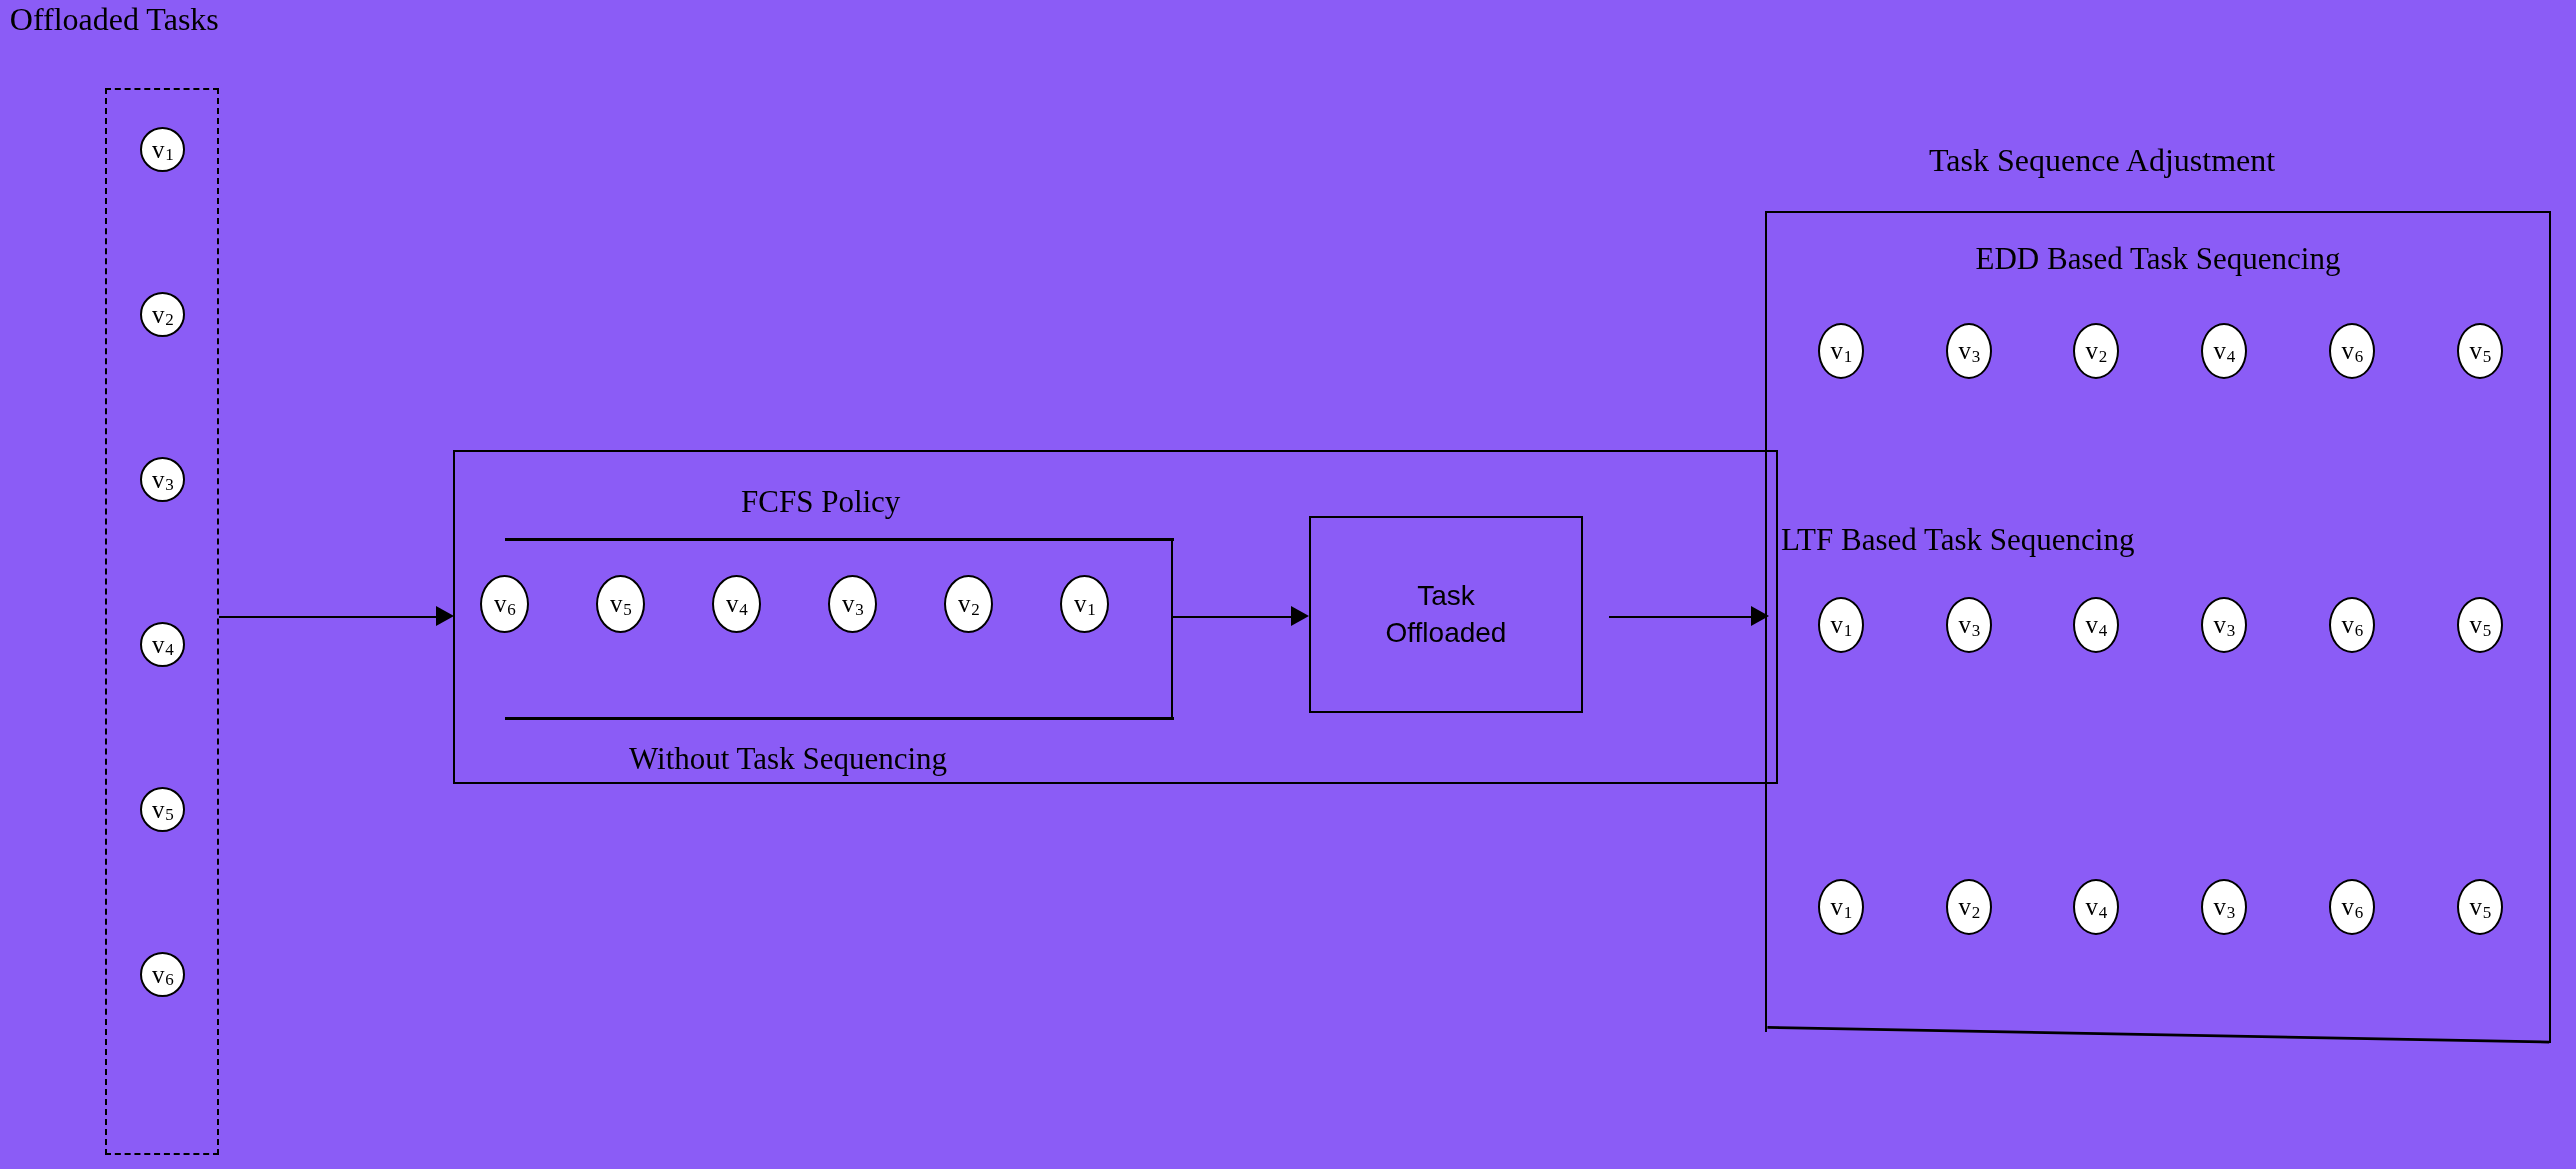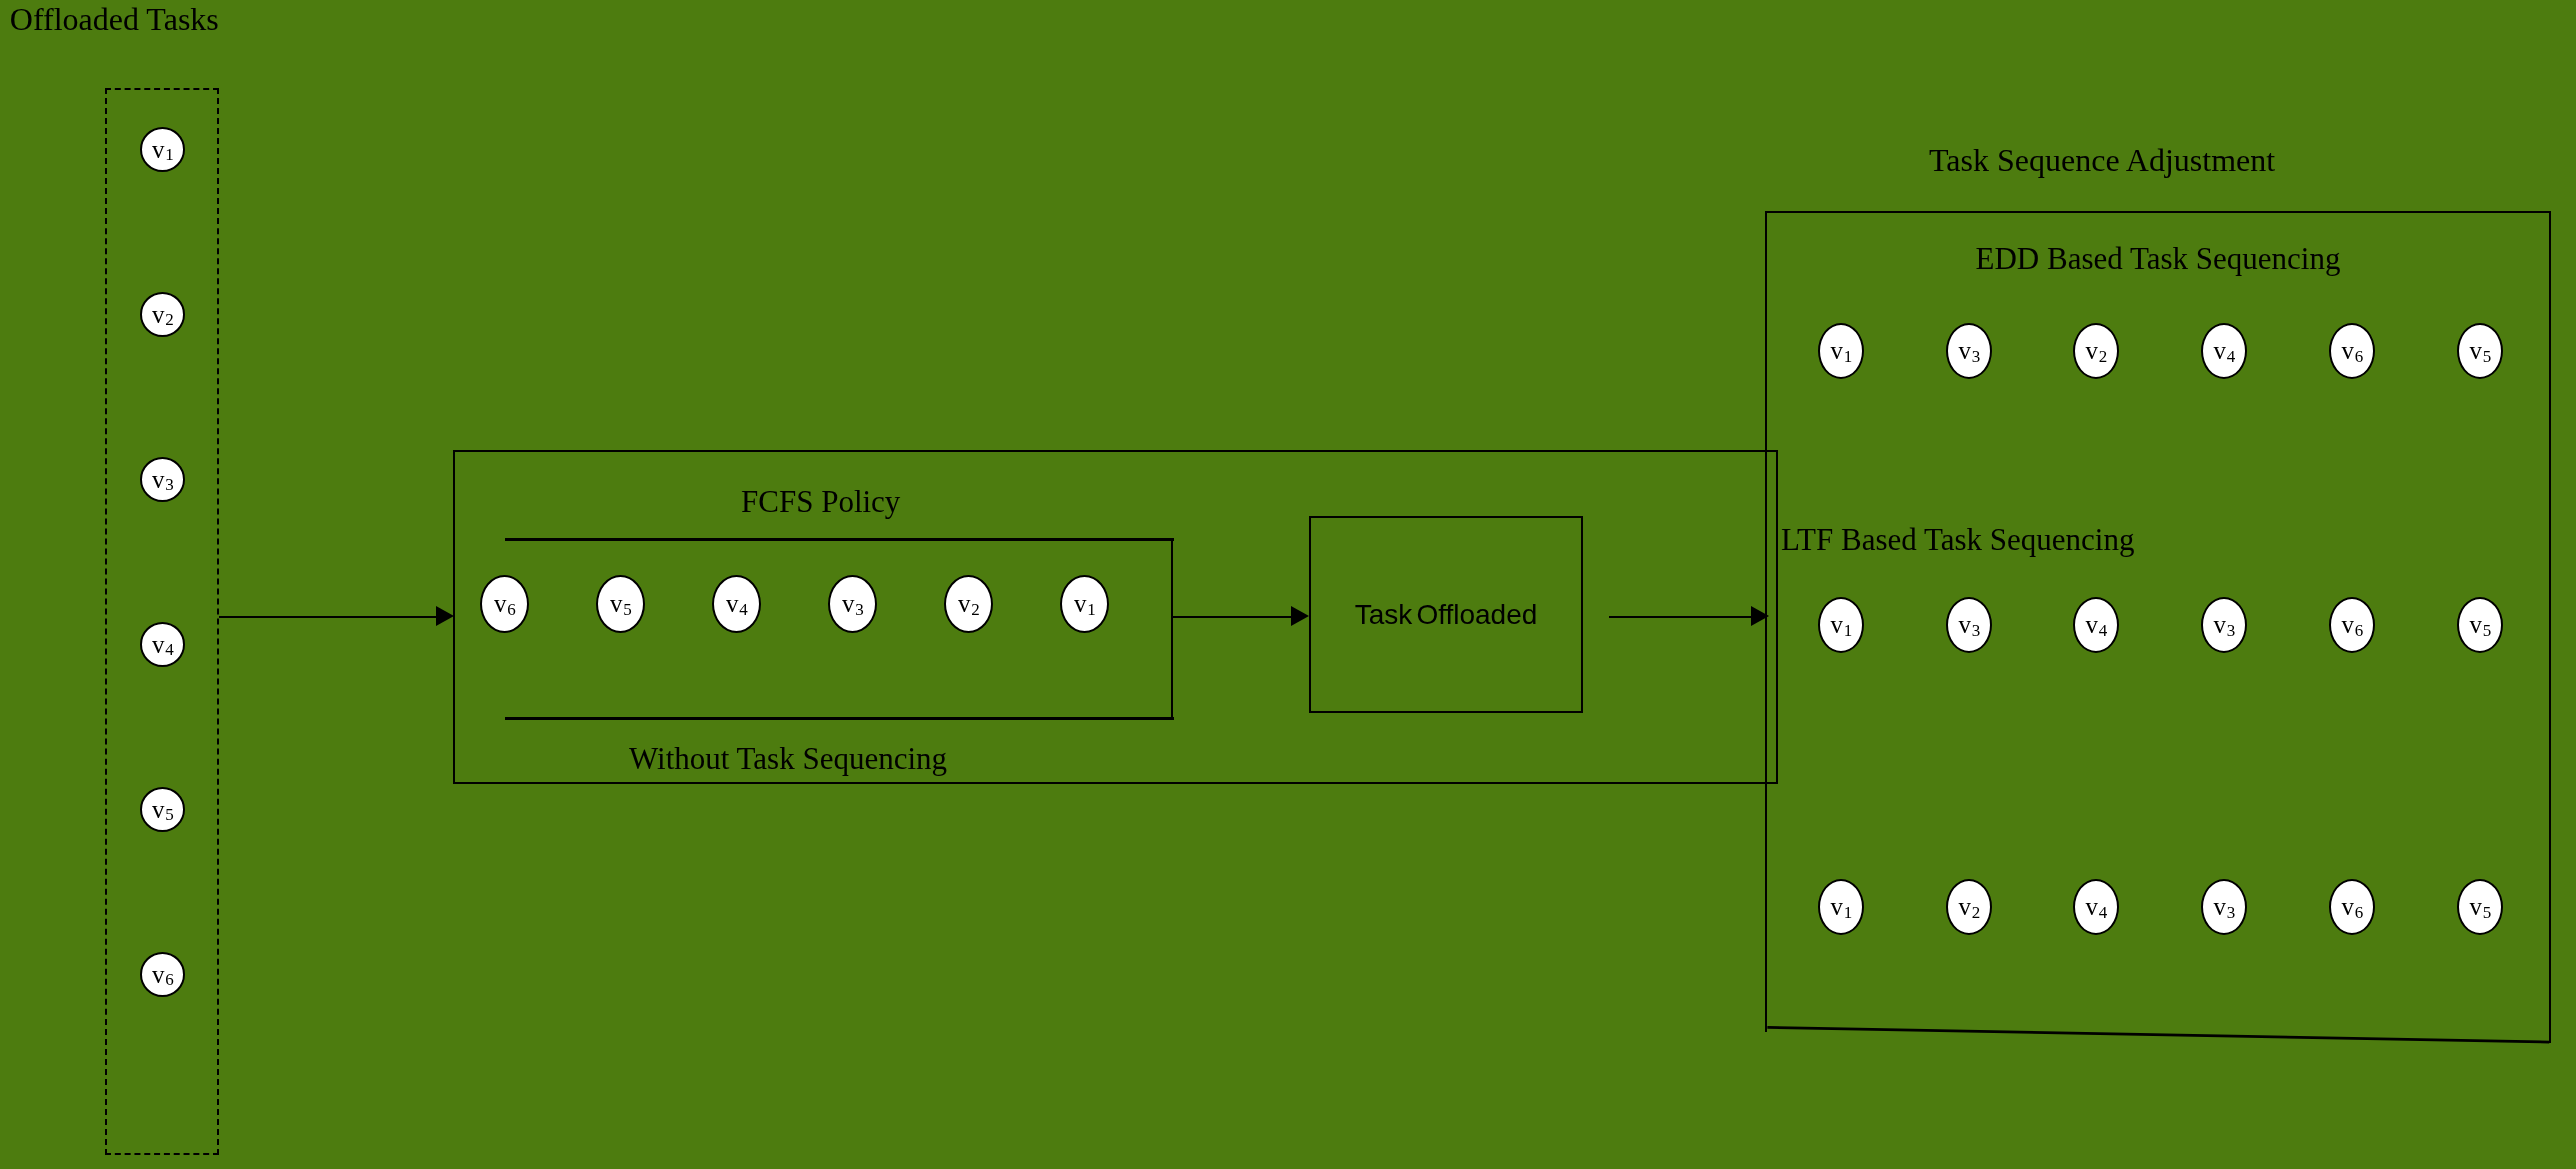--- a/index.html
+++ b/index.html
@@ -4,21 +4,21 @@
 <style>
   html, body {
     margin: 0;
     padding: 0;
     background: #ffffff;
   }
   #stage {
     position: relative;
     width: 2576px;
     height: 1170px;
-    background: #4d7c0f;
+    background: #8b5cf6;
     font-family: "Liberation Serif", "DejaVu Serif", serif;
     color: #000000;
     overflow: hidden;
   }
 
   
   .abs { position: absolute; }
 
   
   .label-serif {
@@ -159,21 +159,21 @@
         <span class="sub">1</span>
       </div>
     </div>
 
   <div class="abs label-serif title-md" style="left:629px; top:731px;">Without Task Sequencing</div>
 
   <div class="arrow-line" style="left:1173px; top:616px; width:119px;"></div>
   <div class="arrow-head" style="left:1291px; top:606px;"></div>
 
   <div class="abs solid-box" style="left:1309px; top:516px; width:274px; height:197px;
-              display:flex; flex-direction:row; align-items:center;
+              display:flex; flex-direction:column; align-items:center;
               justify-content:center; gap:4.2px;">
     <div style="font-family:'Liberation Sans','DejaVu Sans',sans-serif; font-size:28px; color:#000;">Task</div>
     <div style="font-family:'Liberation Sans','DejaVu Sans',sans-serif; font-size:28px; color:#000;">Offloaded</div>
   </div>
 
   <div class="arrow-line" style="left:1609px; top:616px; width:144px;"></div>
   <div class="arrow-head" style="left:1751px; top:606px;"></div>
 
   <div class="abs label-serif title-lg" style="left:1897px; top:144px;margin-left:32px;">Task Sequence Adjustment</div>
 

